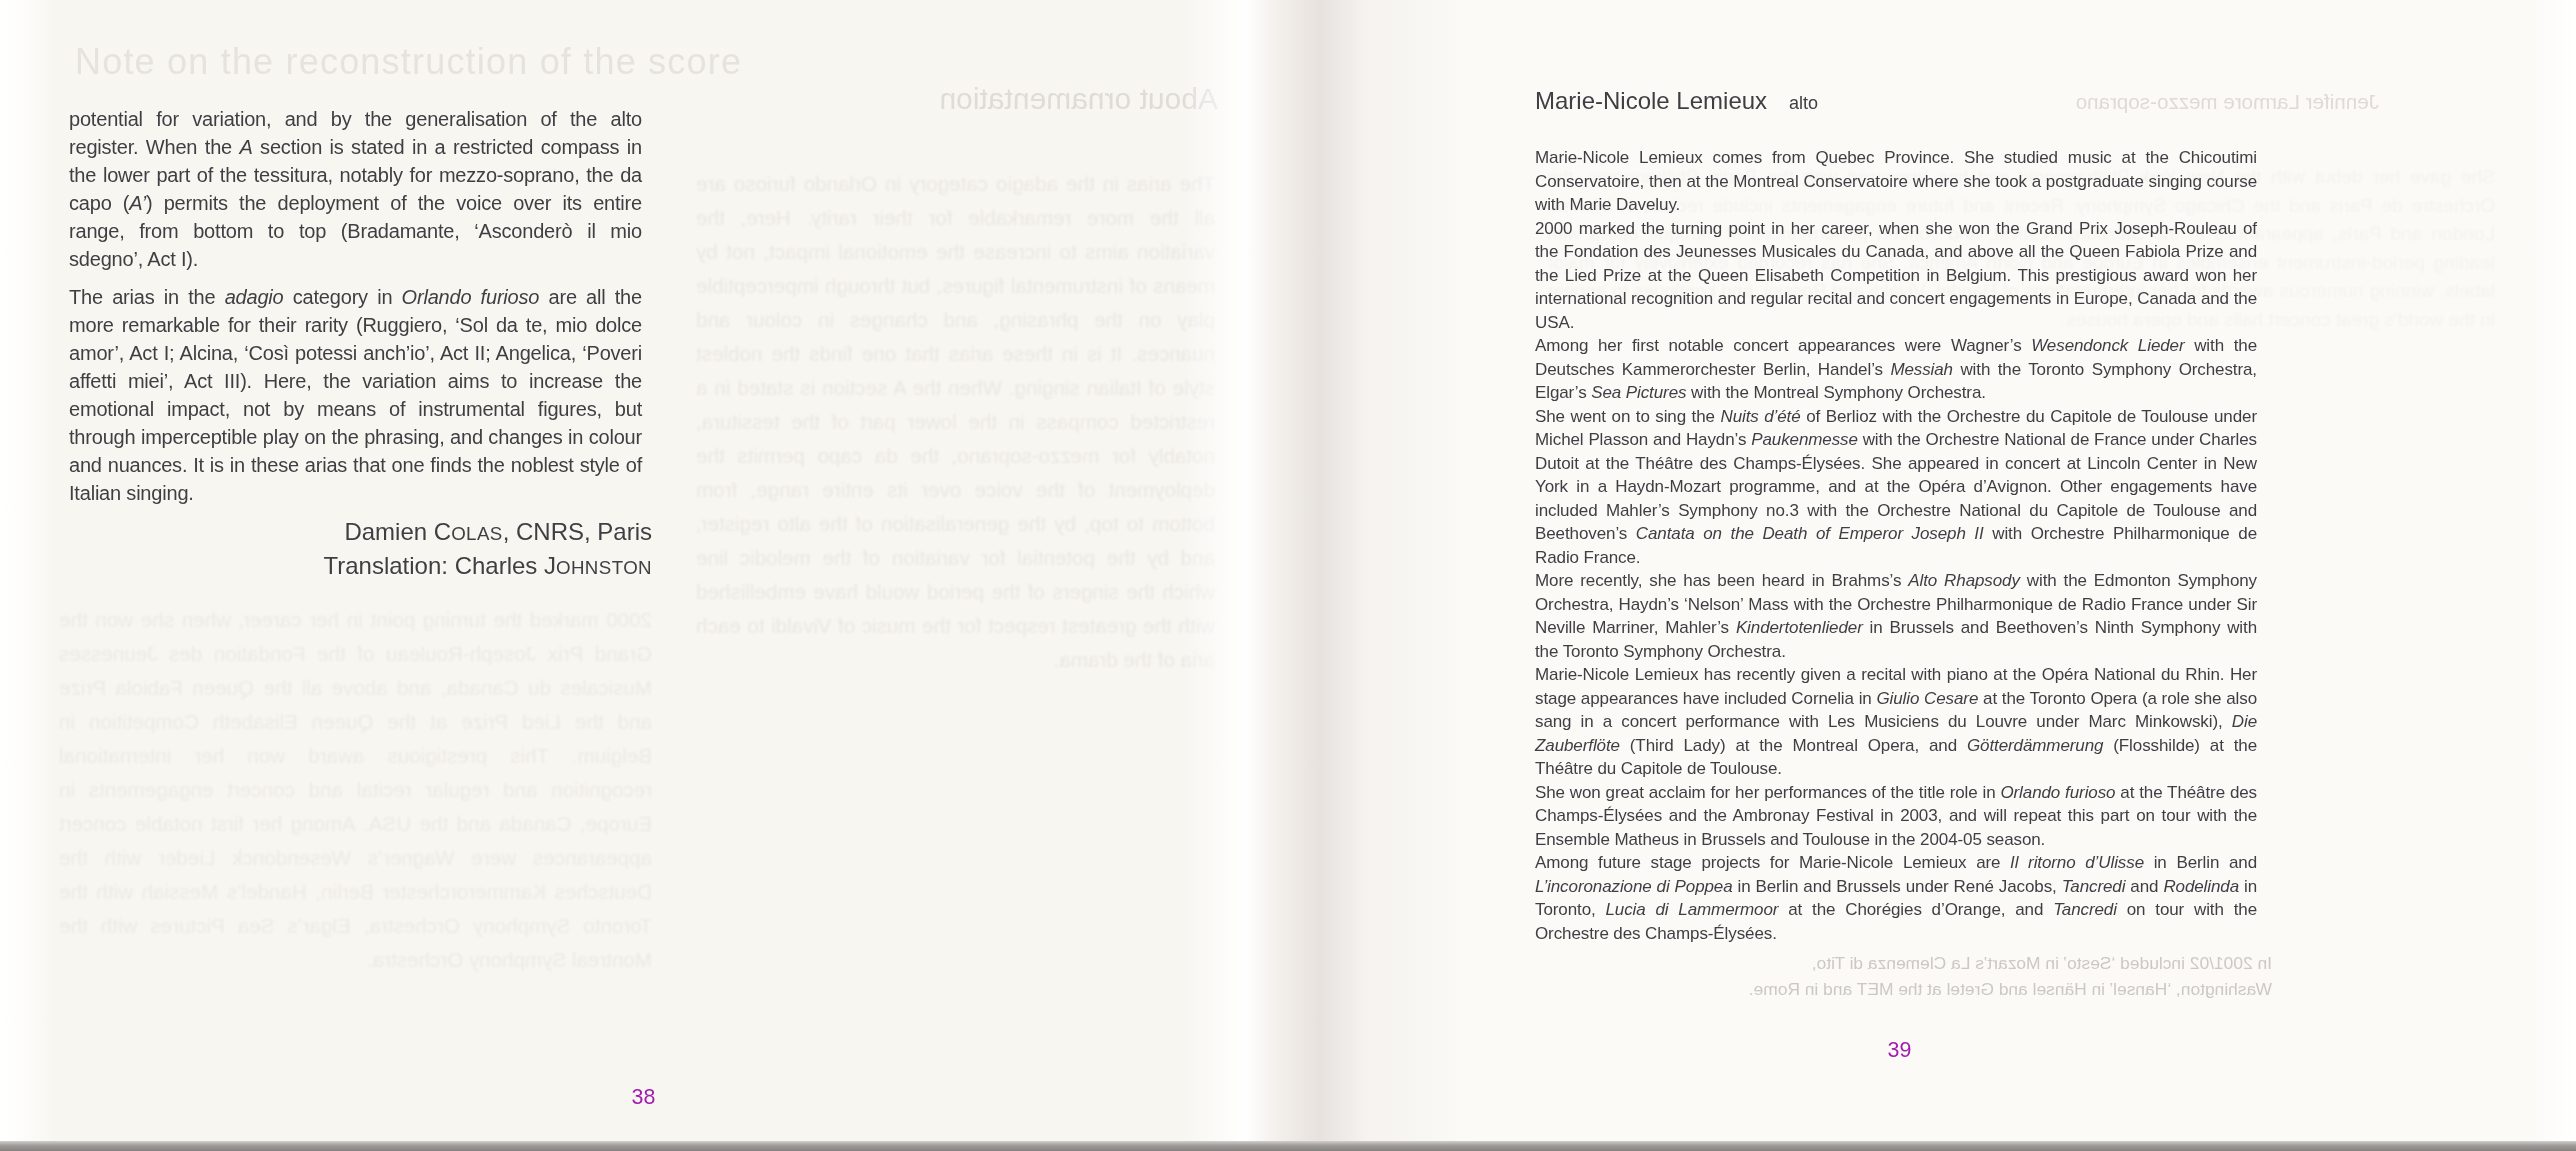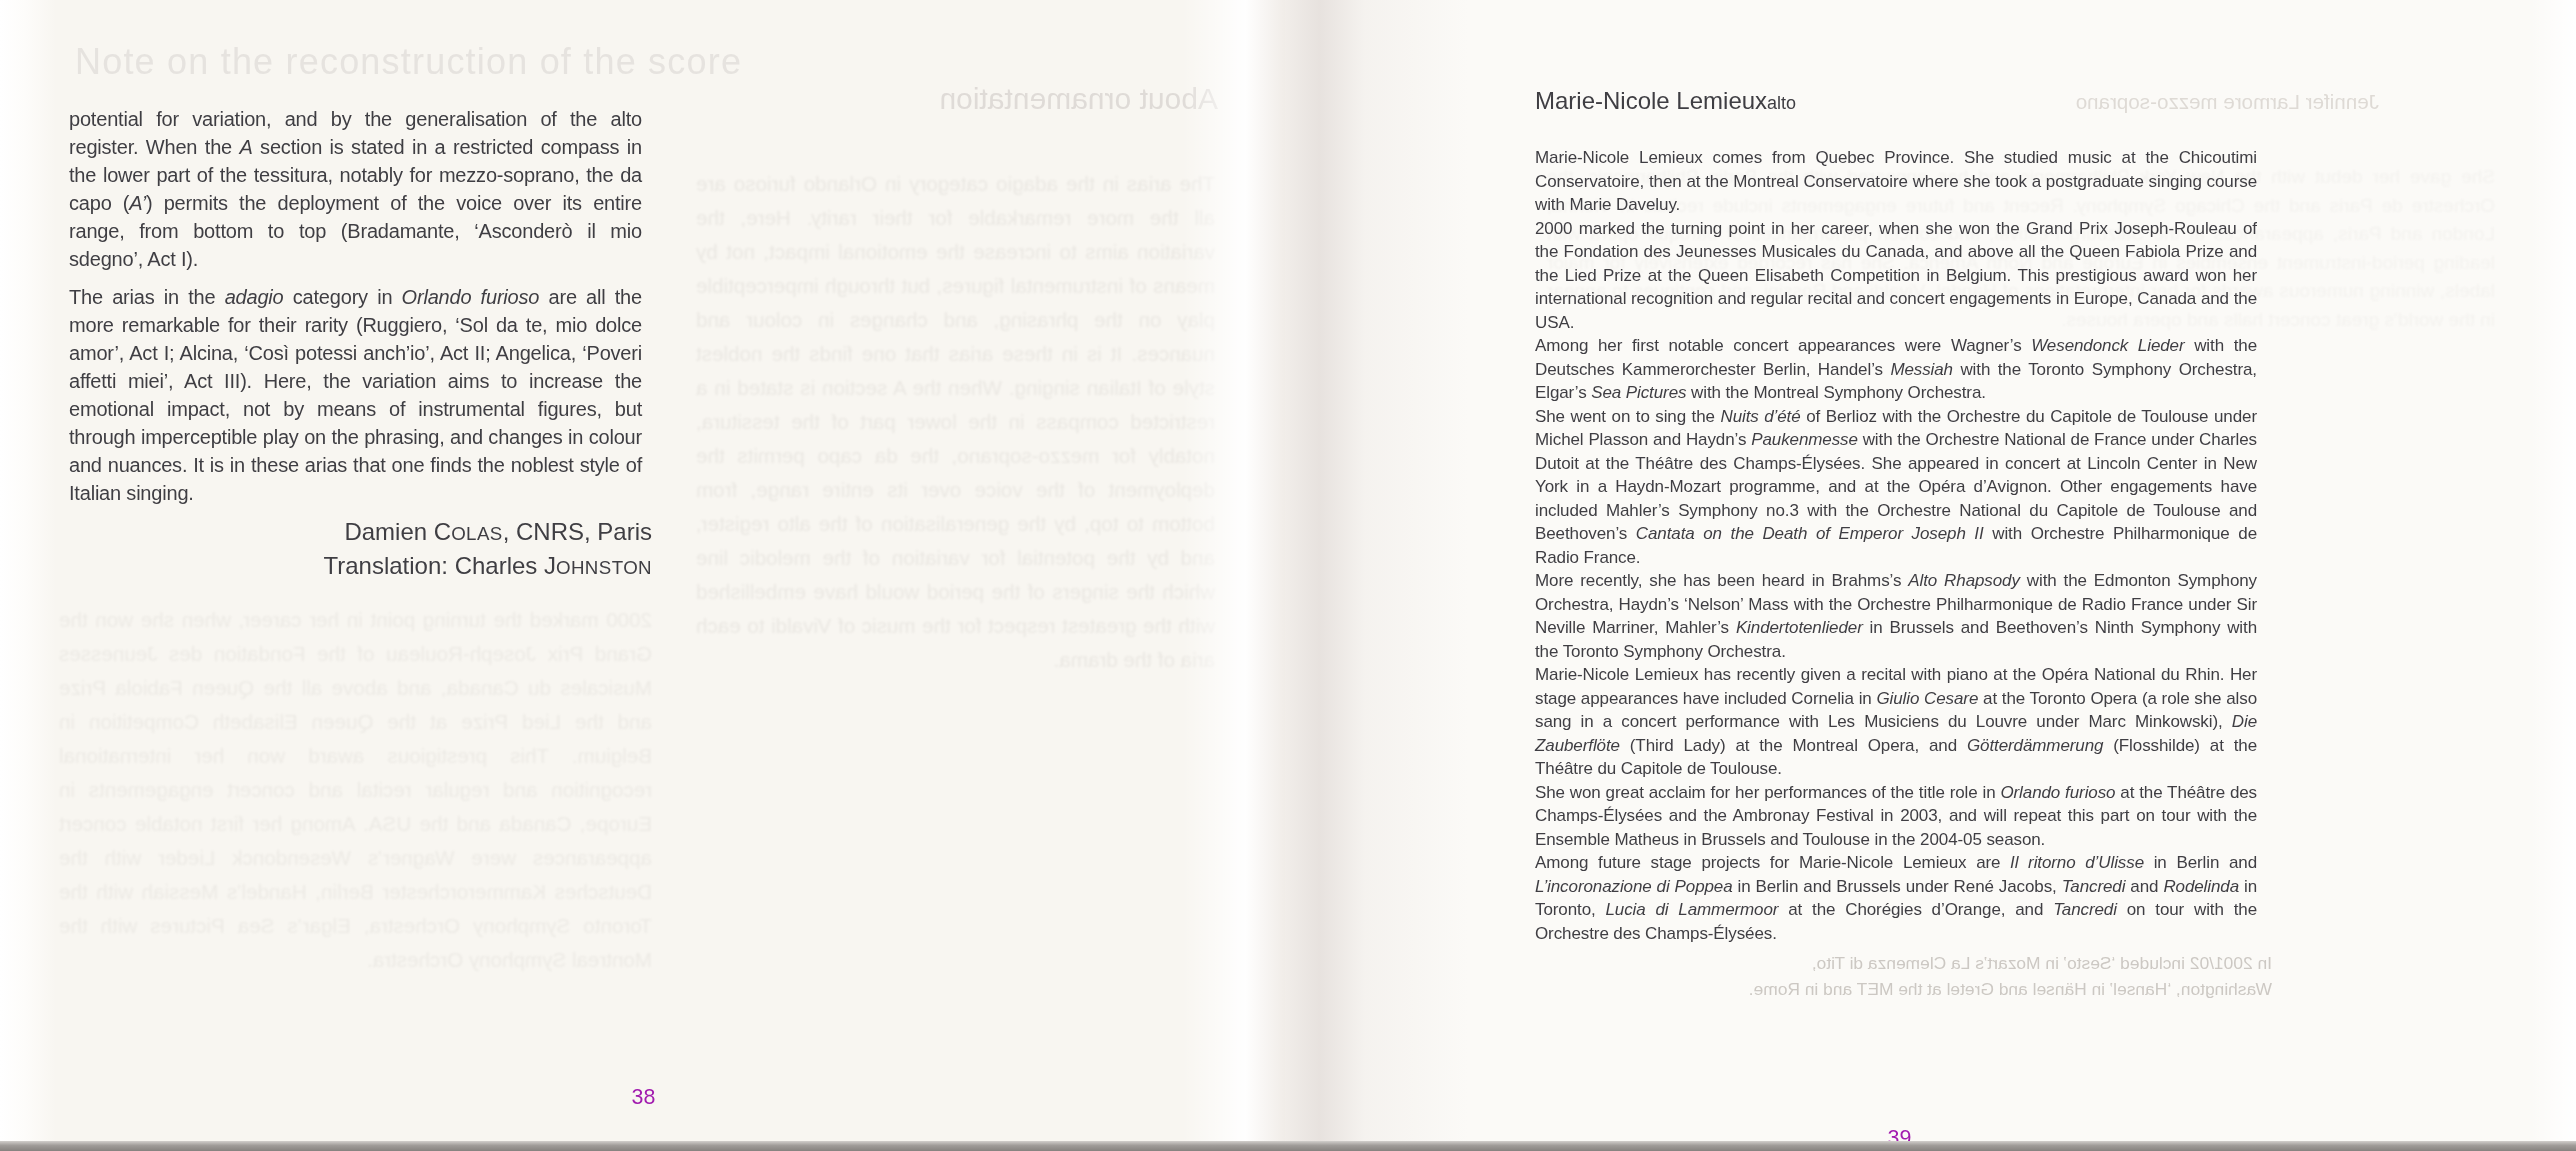--- a/index.html
+++ b/index.html
@@ -58,32 +58,32 @@
     position:absolute;left:59px;top:95px;width:593px;
     font-size:20px;line-height:28px;text-align:justify;
     letter-spacing:-0.2px;
   }
   .left-body p{margin:10px;}
   .signature{
     position:absolute;left:59px;top:516px;width:593px;
     text-align:right;font-size:24px;line-height:32px;
   }
   .rp-header{position:absolute;left:1535px;top:87px;font-size:24px;}
-  .rp-header .voice{font-size:18px;margin-left:0;}
+  .rp-header .voice{font-size:18px;margin-left:22px;}
   .rp-body{
     position:absolute;left:1535px;top:146px;width:722px;
     font-size:17px;line-height:23.5px;text-align:justify;
     letter-spacing:-0.1px;
   }
   .rp-body p{margin:0;}
   .it{font-style:italic;}
   .sc{font-size:.78em;letter-spacing:0.4px;}
   .pagenum{position:absolute;width:95px;text-align:center;font-size:21.4px;color:#a21caf;}
   .pagenum-left{left:596px;top:1085px;}
-  .pagenum-right{left:1852px;top:1126px;}
+  .pagenum-right{left:1852px;top:1038px;}
 
   
   .edge-left{
     position:absolute;left:0;top:0;width:56px;height:100%;
     background:linear-gradient(90deg,#ffffff 0%,#fdfcfa 45%,rgba(248,246,242,0) 100%);
   }
   .gutter{
     position:absolute;left:1182px;top:0;width:286px;height:100%;
     background:linear-gradient(90deg,
       rgba(248,246,242,0) 0%,

